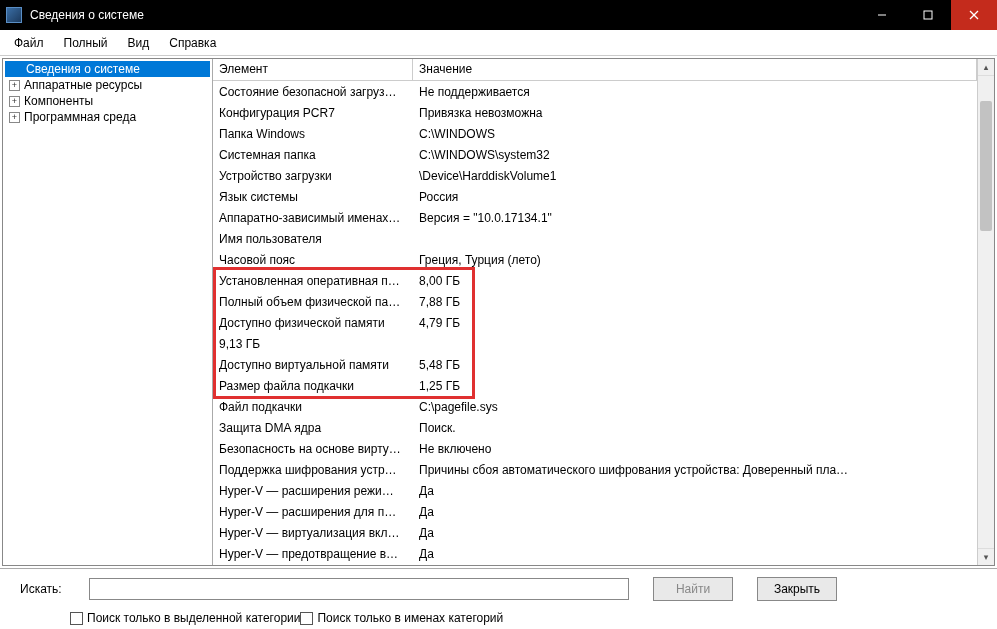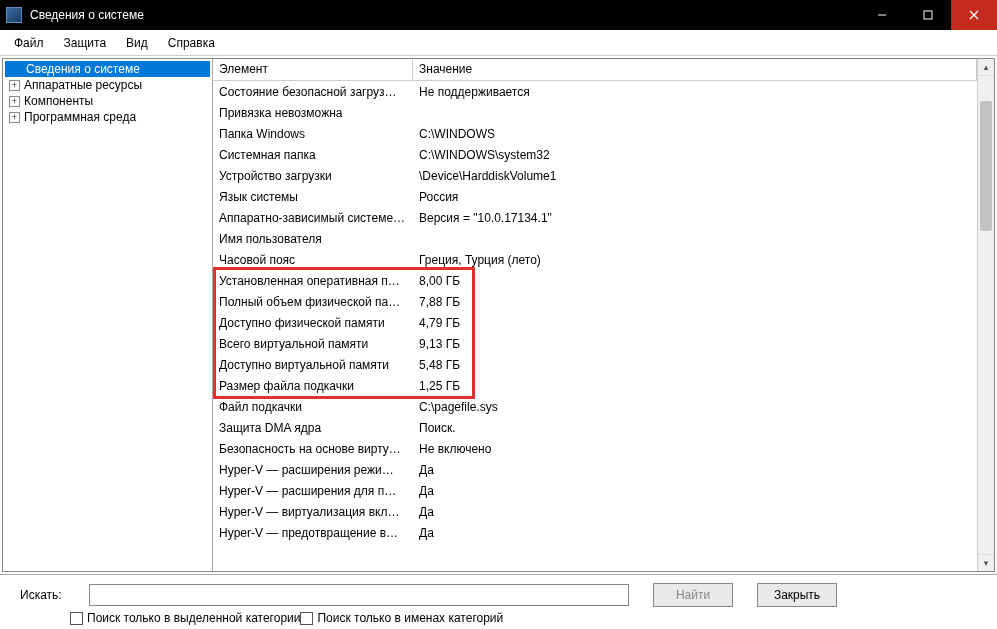--- a/index.html
+++ b/index.html
@@ -151,21 +151,21 @@
     top:25px; height:130px;
     background:#c2c2c2; border-radius:2px;
   }
   .search-bar {
     border-top:1px solid #aaa;
     padding:8px 10px 4px 10px;
     font-size:12px;
   }
   .search-row1 {
     display:flex; align-items:center; gap:24px;
-    margin-bottom:4px;
+    margin-bottom:10px;
   }
   .search-row1 .lbl { width:55px; padding-left:10px;}
   .search-input {
     flex:1; height:22px;
     border:1px solid #888;
     padding:2px 4px;
     font-size:12px;
     max-width:540px;
   }
   .btn {
@@ -207,21 +207,21 @@
   <div class="win-btn close">
     <svg viewBox="0 0 10 10">
         <line x1="1" y1="1" x2="9" y2="9" stroke="#fff" stroke-width="1.3"></line>
         <line x1="9" y1="1" x2="1" y2="9" stroke="#fff" stroke-width="1.3"></line>
       </svg>
   </div>
 </div>
 
 <div class="menubar">
   <div class="menu-item">Файл</div>
-  <div class="menu-item">Защита</div>
+  <div class="menu-item">Полный</div>
   <div class="menu-item">Вид</div>
   <div class="menu-item">Справка</div>
 </div>
 
 <div class="content">
 
   <div class="tree-pane">
     <div class="tree-node selected">
       <span class="spacer-exp"></span>
       <span>Сведения о системе</span>
@@ -246,40 +246,41 @@
         <div class="col col-elem">Элемент</div>
         <div class="col col-val">Значение</div>
       </div>
       <div class="list-rows" id="list-rows">
 
       <div class="row">
             <div class="cell-elem">Состояние безопасной загруз…</div>
             <div class="cell-val">Не поддерживается</div>
           </div>
           <div class="row">
+            <div class="cell-elem">Конфигурация PCR7</div>
             <div class="cell-val">Привязка невозможна</div>
           </div>
           <div class="row">
             <div class="cell-elem">Папка Windows</div>
             <div class="cell-val">C:\WINDOWS</div>
           </div>
           <div class="row">
             <div class="cell-elem">Системная папка</div>
             <div class="cell-val">C:\WINDOWS\system32</div>
           </div>
           <div class="row">
             <div class="cell-elem">Устройство загрузки</div>
             <div class="cell-val">\Device\HarddiskVolume1</div>
           </div>
           <div class="row">
             <div class="cell-elem">Язык системы</div>
             <div class="cell-val">Россия</div>
           </div>
           <div class="row">
-            <div class="cell-elem">Аппаратно-зависимый системе…</div>
+            <div class="cell-elem">Аппаратно-зависимый именах…</div>
             <div class="cell-val">Версия = "10.0.17134.1"</div>
           </div>
           <div class="row">
             <div class="cell-elem">Имя пользователя</div>
           </div>
           <div class="row">
             <div class="cell-elem">Часовой пояс</div>
             <div class="cell-val">Греция, Турция (лето)</div>
           </div>
           <div class="row">
@@ -288,21 +289,20 @@
           </div>
           <div class="row">
             <div class="cell-elem">Полный объем физической па…</div>
             <div class="cell-val">7,88 ГБ</div>
           </div>
           <div class="row">
             <div class="cell-elem">Доступно физической памяти</div>
             <div class="cell-val">4,79 ГБ</div>
           </div>
           <div class="row">
-            <div class="cell-elem">Всего виртуальной памяти</div>
             <div class="cell-val">9,13 ГБ</div>
           </div>
           <div class="row">
             <div class="cell-elem">Доступно виртуальной памяти</div>
             <div class="cell-val">5,48 ГБ</div>
           </div>
           <div class="row">
             <div class="cell-elem">Размер файла подкачки</div>
             <div class="cell-val">1,25 ГБ</div>
           </div>
@@ -310,20 +310,24 @@
             <div class="cell-elem">Файл подкачки</div>
             <div class="cell-val">C:\pagefile.sys</div>
           </div>
           <div class="row">
             <div class="cell-elem">Защита DMA ядра</div>
             <div class="cell-val">Поиск.</div>
           </div>
           <div class="row">
             <div class="cell-elem">Безопасность на основе вирту…</div>
             <div class="cell-val">Не включено</div>
+          </div>
+          <div class="row">
+            <div class="cell-elem">Поддержка шифрования устр…</div>
+            <div class="cell-val">Причины сбоя автоматического шифрования устройства: Доверенный пла…</div>
           </div>
           <div class="row">
             <div class="cell-elem">Hyper-V — расширения режи…</div>
             <div class="cell-val">Да</div>
           </div>
           <div class="row">
             <div class="cell-elem">Hyper-V — расширения для п…</div>
             <div class="cell-val">Да</div>
           </div>
           <div class="row">

